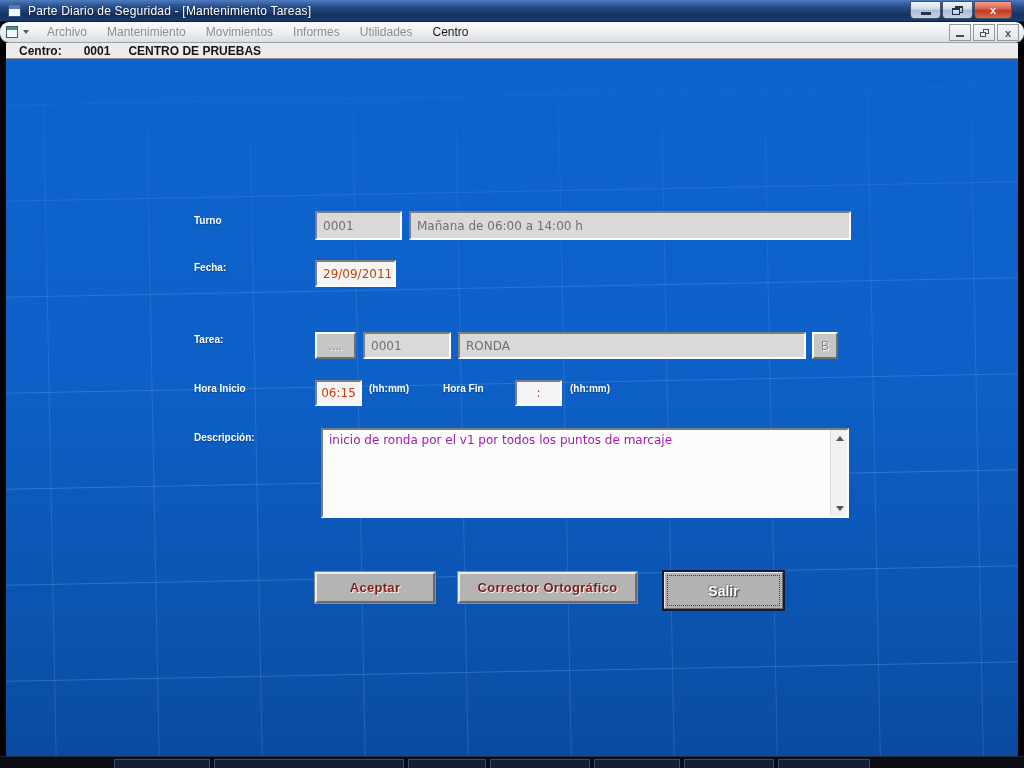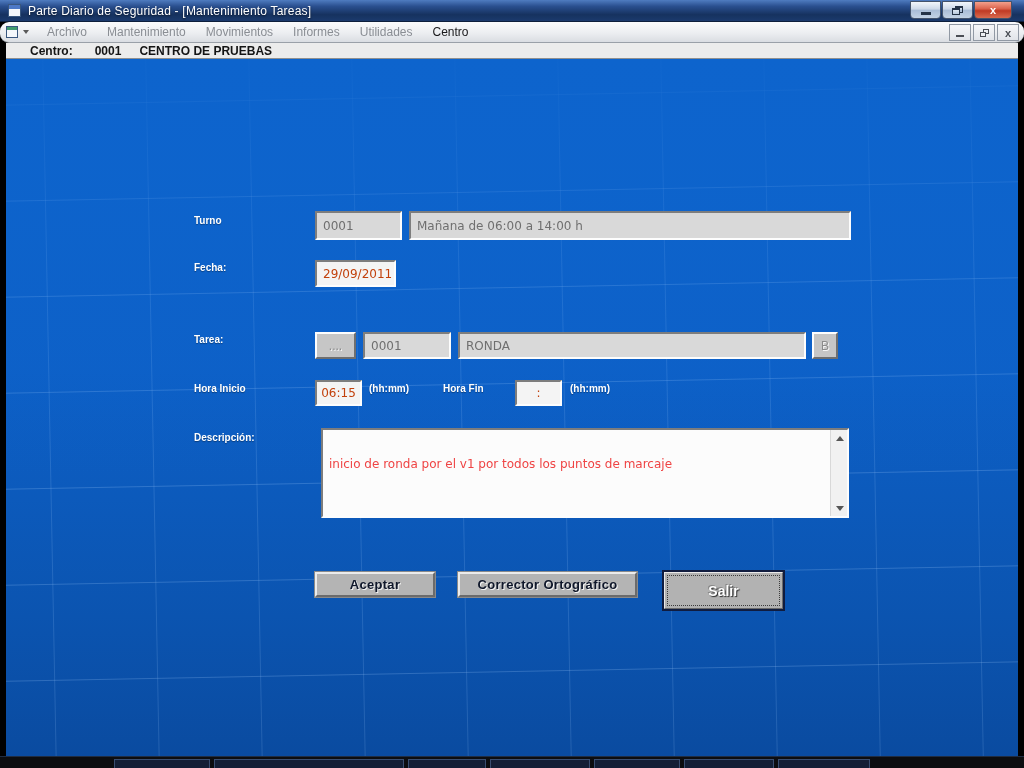--- a/index.html
+++ b/index.html
@@ -63,21 +63,21 @@
   .mdi-btn .glyph-restore2 { position:relative; width:9px; height:8px; }
   .mdi-btn .glyph-restore2 .r1 { position:absolute; right:0; top:0; width:6px; height:5px; border:1px solid #4a4e55; }
   .mdi-btn .glyph-restore2 .r2 { position:absolute; left:0; bottom:0; width:6px; height:5px; border:1px solid #4a4e55; background:#eef0f3; }
 
   
   .centrobar {
     position:absolute; left:6px; top:43px; width:1012px; height:16px;
     background:#ececec; border-bottom:1px solid #8f8f8f;
     display:flex; align-items:center; font-size:12px; color:#141414;
   }
-  .centro-label { font-weight:bold; margin-left:24px; }
+  .centro-label { font-weight:bold; margin-left:13px; }
   .centro-code  { margin-left:22px; font-weight:600; }
   .centro-name  { margin-left:18px; font-weight:600; }
 
   
   .client {
     position:absolute; left:6px; top:59px; width:1012px; height:697px;
     background:linear-gradient(180deg,#0d64cd 0%, #0d60c7 45%, #0b54b0 80%, #0a4ba0 100%);
     overflow:hidden;
   }
   .grid-layer {
@@ -122,40 +122,40 @@
     text-shadow:1px 1px 0 rgba(255,255,255,.85);
   }
 
   .descbox {
     position:absolute; left:315px; top:369px; width:528px; height:90px;
     border:2px solid; border-color:#7d7d7d #fdfdfd #fdfdfd #7d7d7d;
     background:#fcfcfc; overflow:hidden;
   }
   .descbox .txt {
     position:absolute; left:0; top:0; right:17px; bottom:0; padding:3px 6px;
-    font-family:"DejaVu Sans", sans-serif; font-size:12px; color:#ef4444; line-height:15px;margin-top:24px;
+    font-family:"DejaVu Sans", sans-serif; font-size:12px; color:#a21caf; line-height:15px;
   }
   .vscroll {
     position:absolute; right:0; top:0; bottom:0; width:17px;
     background:#f1f1f1; border-left:1px solid #d8d8d8;
   }
   .scroll-arrow { position:absolute; left:0; width:17px; height:16px; display:flex; align-items:center; justify-content:center; }
   .scroll-arrow.up { top:0; } .scroll-arrow.down { bottom:0; }
   .tri-up { width:0; height:0; border-left:4px solid transparent; border-right:4px solid transparent; border-bottom:5px solid #555; }
   .tri-down { width:0; height:0; border-left:4px solid transparent; border-right:4px solid transparent; border-top:5px solid #555; }
 
   
   .action-btn {
-    position:absolute; top:513px; height:25px;
+    position:absolute; top:513px; height:31px;
     background:#b4b4b4;
     border:2px solid; border-color:#ececec #6b6b6b #6b6b6b #ececec;
     box-shadow:0 0 0 1px #8a8a8a;
     display:flex; align-items:center; justify-content:center;
     font-size:13px; font-weight:bold;
-    color:#0f172a; text-shadow:1px 1px 0 rgba(255,255,255,.85);
+    color:#7f1d1d; text-shadow:1px 1px 0 rgba(255,255,255,.85);
     letter-spacing:0.3px;
   }
   .salir-wrap {
     position:absolute; left:656px; top:511px; width:123px; height:41px;
     border:2px solid #101c3f; background:#0f1d40; padding:0;
   }
   .salir-btn {
     width:100%; height:100%;
     background:#b2b2b2;
     border:1px solid #e9e9e9; border-right-color:#6b6b6b; border-bottom-color:#6b6b6b;

